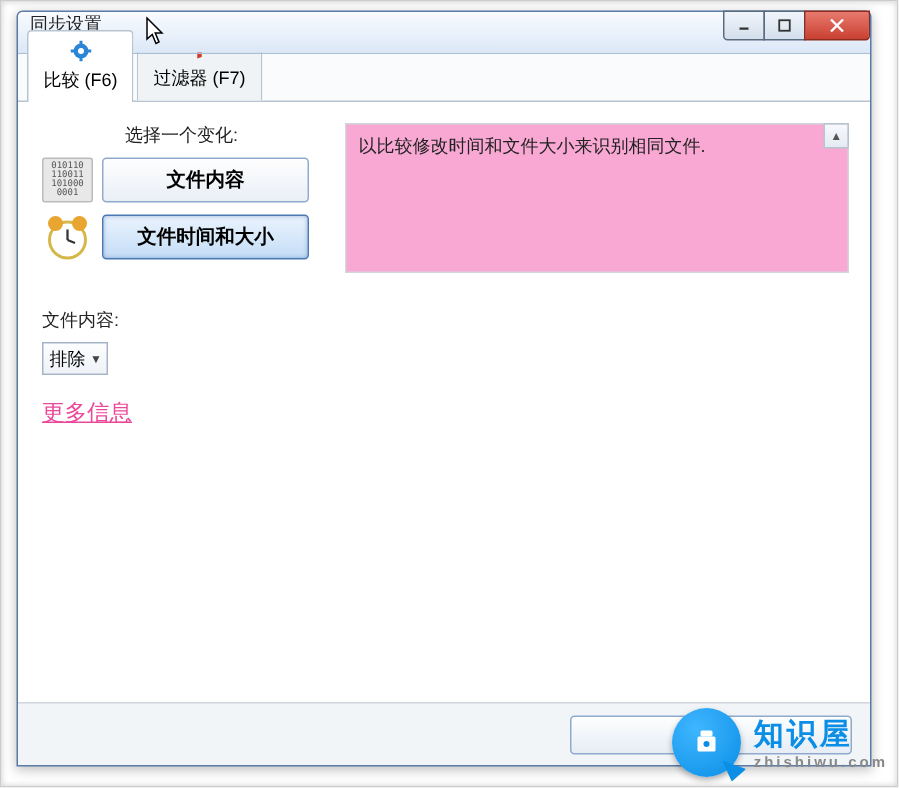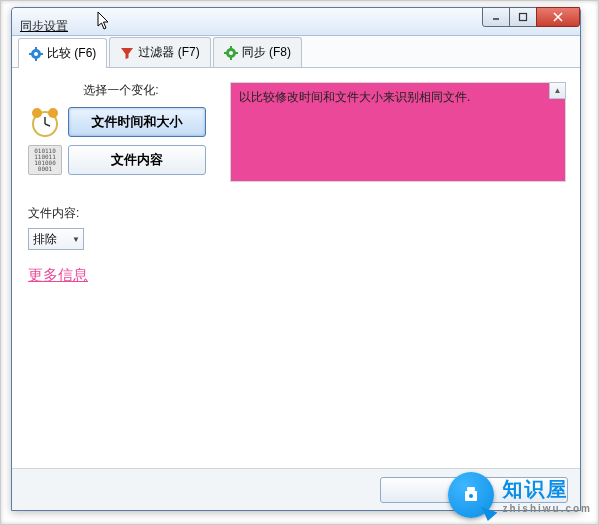--- a/index.html
+++ b/index.html
@@ -2,51 +2,51 @@
 <html><head>
 <meta charset="utf-8">
 <style>
 * { box-sizing: border-box; margin: 0; padding: 0; }
 body { font-family: "Microsoft YaHei", "SimSun", Tahoma, sans-serif; font-size: 12px; background: #fff; width: 599px; height: 525px; position: relative; overflow: hidden; }
 
 .outer-frame { width: 599px; height: 525px; border: 1px solid #ccc; position: relative; box-shadow: inset 0 0 4px rgba(0,0,0,0.2); }
 
 .window { position: absolute; top: 6px; left: 10px; width: 570px; height: 504px; border: 1px solid #5a7ba6; border-radius: 4px 4px 0 0; background: #fff; box-shadow: 0 2px 8px rgba(0,0,0,0.25); }
 
-.titlebar { height: 28px; background: linear-gradient(#f8fbff, #dce8f7); border-bottom: 1px solid #aabfd6; border-radius: 4px 4px 0 0; display: flex; align-items: flex-end; padding: 0 4px 0 8px; position: relative; text-decoration: underline; }
+.titlebar { height: 28px; background: linear-gradient(#f8fbff, #dce8f7); border-bottom: 1px solid #aabfd6; border-radius: 4px 4px 0 0; display: flex; align-items: flex-start; padding: 0 4px 0 8px; position: relative; }
 .titlebar-title { font-size: 12px; color: #222; }
 .window-controls { position: absolute; right: 0; top: -1px; display: flex; }
 .wc-btn { width: 28px; height: 20px; border: 1px solid #5a6b80; background: linear-gradient(#f0f5fb, #d4dfec); margin-left: -1px; display: flex; align-items: center; justify-content: center; font-size: 10px; color: #333; }
 .wc-btn.min { border-radius: 0 0 0 3px; }
 .wc-btn.close { width: 44px; background: linear-gradient(#e87a6e, #c94031); color: #fff; border-color: #8c2b20; border-radius: 0 0 3px 0; }
 .wc-btn.close svg { width: 10px; height: 10px; }
 
 .tabs { height: 32px; border-bottom: 1px solid #b8c4d0; display: flex; align-items: flex-end; padding-left: 6px; background: #fafbfc; }
-.tab { padding: 6px 10px; border: 1px solid #b8c4d0; border-bottom: none; background: #f0f3f6; margin-right: 2px; border-radius: 3px 3px 0 0; display: flex; align-items: center; gap: 4px; cursor: default; }
+.tab { padding: 6px 10px; border: 1px solid #b8c4d0; border-bottom: none; background: #f0f3f6; margin-right: 2px; border-radius: 3px 3px 0 0; display: flex; align-items: center; gap: 4px; cursor: default; flex-direction: column; }
 .tab.active { background: #fff; position: relative; top: 1px; }
 .tab-icon { width: 14px; height: 14px; display: inline-flex; align-items: center; justify-content: center; }
 
 .content { position: absolute; top: 60px; left: 0; right: 0; bottom: 0; padding: 14px 16px; }
 
 .left-pane { width: 186px; float: left; }
 .section-label { font-size: 12px; color: #222; margin-bottom: 6px; text-align: center; }
 
 .opt-row { display: flex; align-items: center; margin-bottom: 6px; }
 .clock-icon { width: 34px; height: 34px; margin-right: 6px; }
 .bin-icon { width: 34px; height: 30px; margin-right: 6px; background: #e8e8e8; border: 1px solid #bbb; border-radius: 2px; display: flex; align-items: center; justify-content: center; font-family: monospace; font-size: 6px; line-height: 6px; color: #555; text-align: center; }
 
 .opt-btn { width: 138px; height: 30px; border: 1px solid #8faacc; border-radius: 3px; background: linear-gradient(#fefefe, #e9eff6); font-size: 13px; font-weight: bold; cursor: pointer; }
 .opt-btn.selected { background: linear-gradient(#eaf3fd, #c4ddf7); border-color: #4a78b3; box-shadow: inset 0 0 3px rgba(74,120,179,0.5); }
 
-.right-pane { position: absolute; left: 218px; right: 14px; top: 14px; height: 100px; border: 1px solid #d0d6dc; background: #ec4899; padding: 6px 8px; font-size: 12px; color: #222; }
+.right-pane { position: absolute; left: 218px; right: 14px; top: 14px; height: 100px; border: 1px solid #d0d6dc; background: #f9a8d4; padding: 6px 8px; font-size: 12px; color: #222; }
 .scroll-up { position: absolute; right: -1px; top: -1px; width: 17px; height: 17px; border: 1px solid #b8c4d0; background: linear-gradient(#f7f9fc, #e4ebf3); display: flex; align-items: center; justify-content: center; font-size: 8px; color: #555; }
 
 .symlink-section { clear: both; padding-top: 24px; }
 .symlink-label { font-size: 12px; color: #222; margin-bottom: 6px; }
-.dropdown { width: 56px; height: 22px; border: 1px solid #a4b4c6; background: linear-gradient(#fdfdfe, #eef2f7); display: flex; align-items: center; padding: 0 4px; font-size: 12px; cursor: default; position: relative; }
+.dropdown { width: 44px; height: 22px; border: 1px solid #a4b4c6; background: linear-gradient(#fdfdfe, #eef2f7); display: flex; align-items: center; padding: 0 4px; font-size: 12px; cursor: default; position: relative; }
 .dropdown-arrow { position: absolute; right: 3px; font-size: 8px; color: #444; }
 
 .more-link { margin-top: 16px; font-size: 15px; color: #ec4899; text-decoration: underline; cursor: pointer; display: inline-block; }
 
 .footer { position: absolute; left: 0; right: 0; bottom: 0; height: 42px; border-top: 1px solid #cfd6de; background: #f2f5f8; display: flex; align-items: center; justify-content: flex-end; padding-right: 12px; gap: 8px; }
 .footer-btn { width: 90px; height: 26px; border: 1px solid #8faacc; border-radius: 3px; background: linear-gradient(#fefefe, #e6edf5); cursor: pointer; }
 
 .watermark { position: absolute; right: 6px; bottom: 6px; display: flex; align-items: center; gap: 8px; }
 .wm-badge { width: 46px; height: 46px; border-radius: 50%; background: radial-gradient(circle at 35% 30%, #3fb6ff, #0a8ee6); display: flex; align-items: center; justify-content: center; box-shadow: 0 2px 4px rgba(0,0,0,0.3); position: relative; }
 .wm-badge::after { content: ""; position: absolute; bottom: -3px; right: -3px; width: 16px; height: 14px; background: #0a8ee6; clip-path: polygon(0 0, 100% 40%, 40% 100%); }
@@ -101,58 +101,43 @@
         <span>比较 (F6)</span>
       </div>
       <div class="tab">
         <span class="tab-icon">
           <svg width="14" height="14" viewBox="0 0 14 14">
               <path d="M1 2 L13 2 L8.5 8 L8.5 12 L5.5 13 L5.5 8 Z" fill="#d03c2a"></path>
             </svg>
         </span>
         <span>过滤器 (F7)</span>
       </div>
-      <div class="tab">
-        <span class="tab-icon">
-          <svg width="14" height="14" viewBox="0 0 14 14">
-              <circle cx="7" cy="7" r="5" fill="#3ba53b"></circle>
-              <circle cx="7" cy="7" r="2" fill="#fff"></circle>
-              <g fill="#3ba53b">
-                <rect x="6" y="0" width="2" height="3"></rect>
-                <rect x="6" y="11" width="2" height="3"></rect>
-                <rect x="0" y="6" width="3" height="2"></rect>
-                <rect x="11" y="6" width="3" height="2"></rect>
-              </g>
-            </svg>
-        </span>
-        <span>同步 (F8)</span>
-      </div>
     </div>
 
     <div class="content">
 
       <div class="left-pane">
         <div class="section-label">选择一个变化:</div>
+
+        <div class="opt-row">
+          <div class="bin-icon">010110<br>110011<br>101000<br>0001</div>
+          <button class="opt-btn">文件内容</button>
+        </div>
 
         <div class="opt-row">
           <div class="clock-icon">
             <svg width="34" height="34" viewBox="0 0 34 34">
               <circle cx="17" cy="19" r="12" fill="#fff" stroke="#d6b84a" stroke-width="2"></circle>
               <circle cx="9" cy="8" r="5" fill="#e8a530"></circle>
                 <circle cx="25" cy="8" r="5" fill="#e8a530"></circle>
               <line x1="17" y1="19" x2="17" y2="12" stroke="#333" stroke-width="1.5"></line>
               <line x1="17" y1="19" x2="22" y2="21" stroke="#333" stroke-width="1.5"></line>
             </svg>
           </div>
           <button class="opt-btn selected">文件时间和大小</button>
-        </div>
-
-        <div class="opt-row">
-          <div class="bin-icon">010110<br>110011<br>101000<br>0001</div>
-          <button class="opt-btn">文件内容</button>
         </div>
       </div>
 
       <div class="right-pane">
         <span>以比较修改时间和文件大小来识别相同文件.</span>
         <div class="scroll-up">▲</div>
       </div>
 
       <div class="symlink-section">
         <div class="symlink-label">文件内容:</div>

